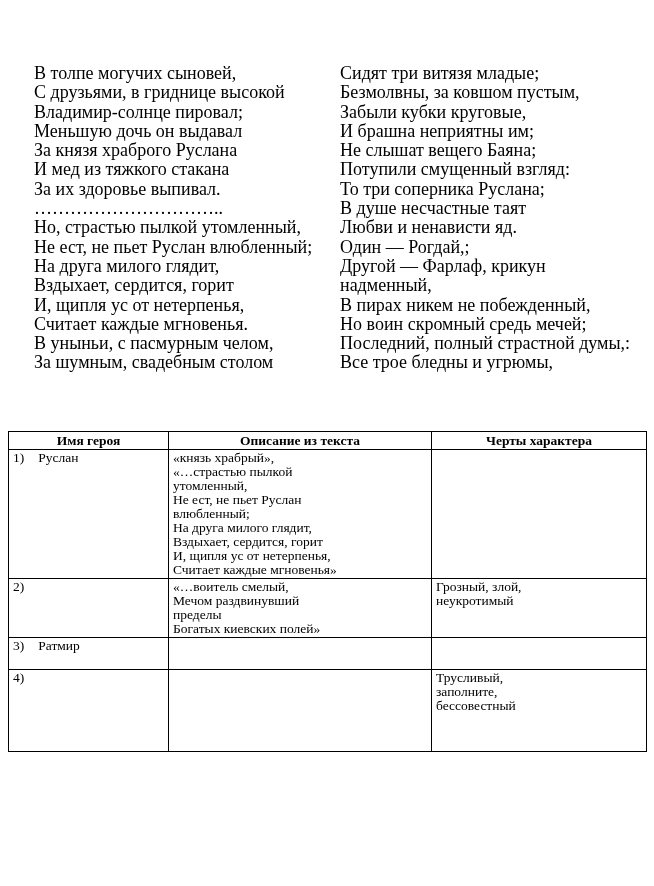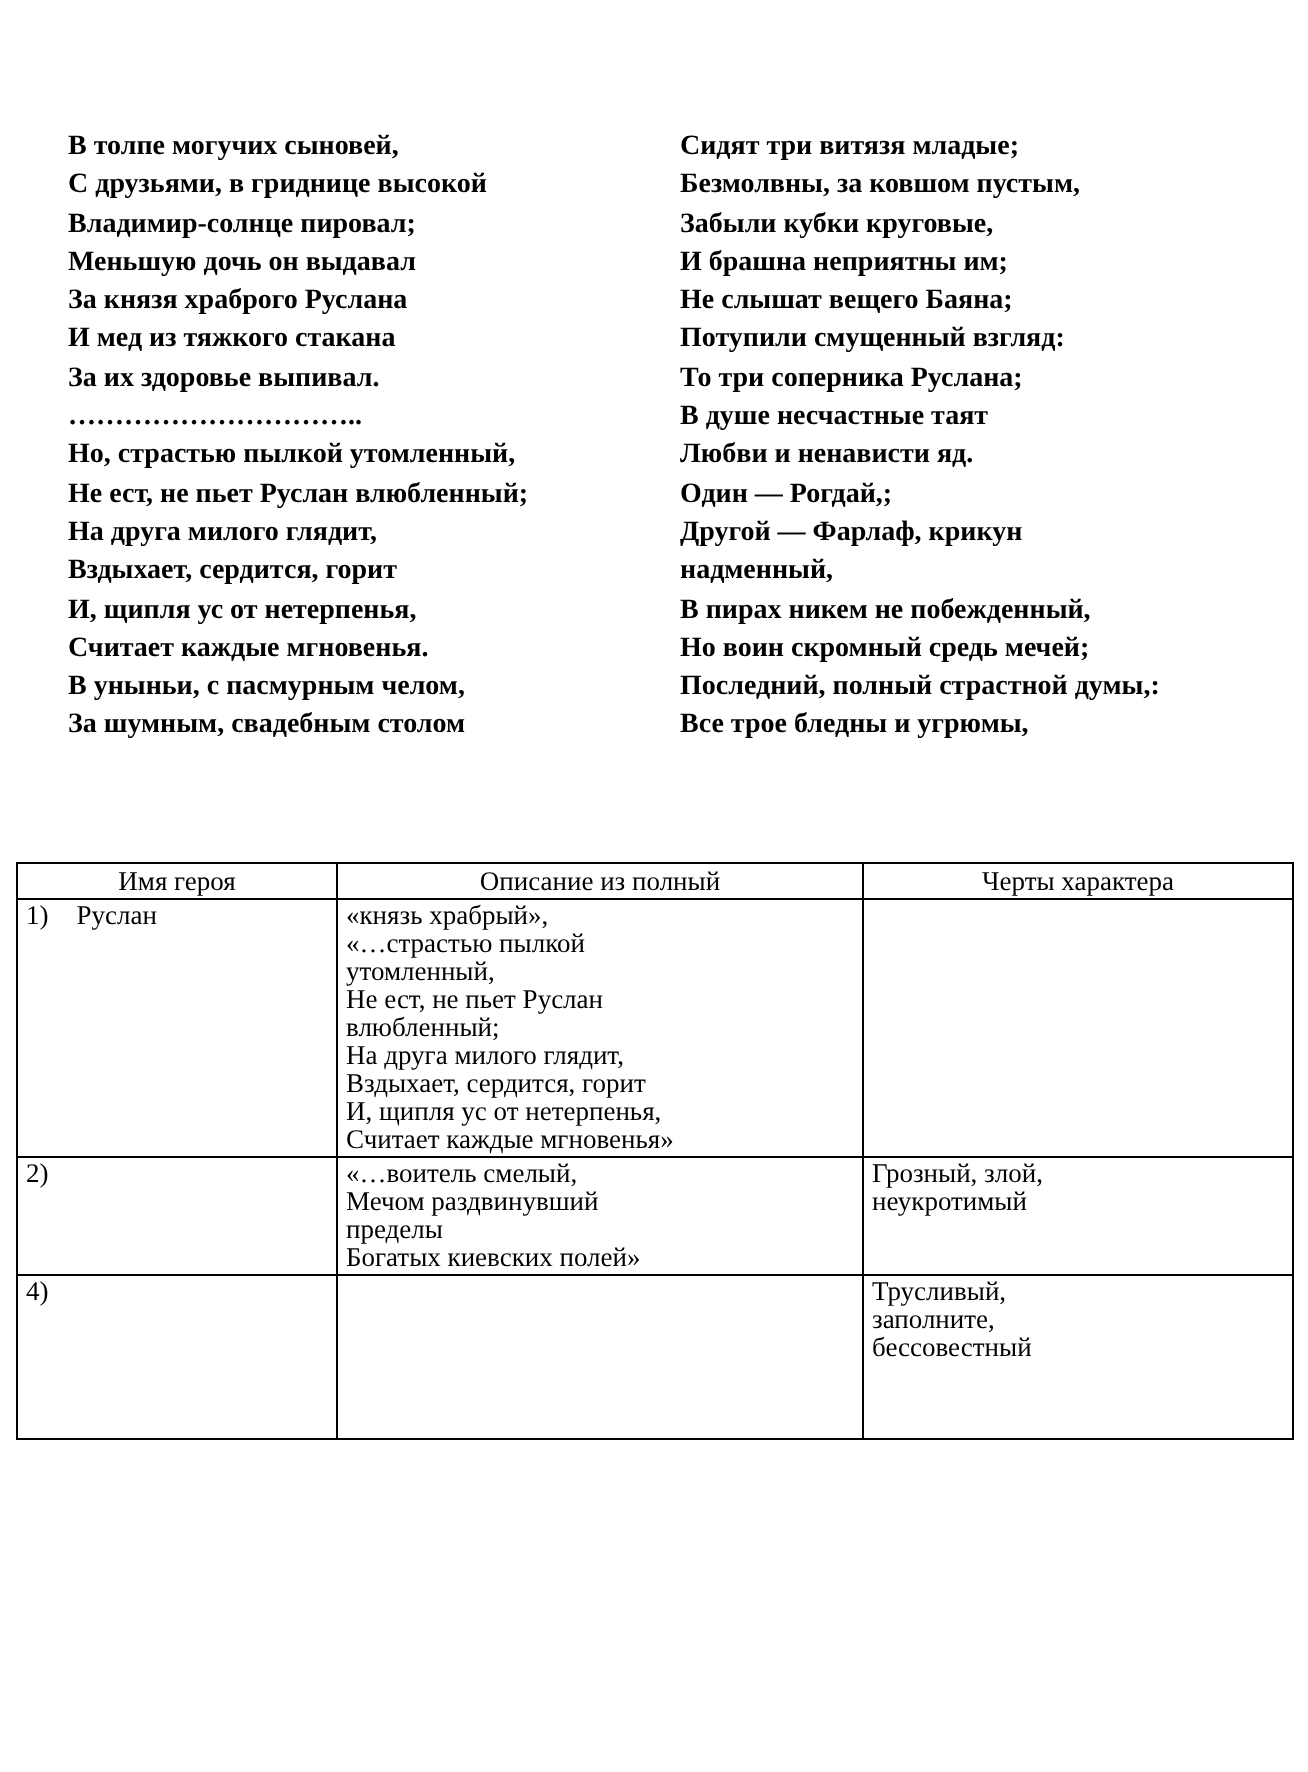--- a/index.html
+++ b/index.html
@@ -16,44 +16,43 @@
     font-size: 15px;
     font-weight: bold;
     font-style: italic;
     line-height: 1.3;
     max-width: 605px;
   }
 
   .poem { display: flex; margin-top: 42px; }
   .poem-col {
     white-space: pre-line;
-    font-size: 14px;
+    font-size: 18px;
     line-height: 19.3px;
-    font-weight: bold;
   }
   .poem-left { margin-left: 20px; width: 306px; }
   .poem-right-wrap { width: 300px; }
   .poem-final { margin-left: -15px; }
 
   .hero-table {
     border-collapse: collapse;
     margin: 58px 0 0 -6px;
     width: 638px;
     table-layout: fixed;
   }
   .hero-table col.c1 { width: 160px; }
   .hero-table col.c2 { width: 263px; }
   .hero-table col.c3 { width: 215px; }
   .hero-table th, .hero-table td {
     border: 1px solid #000;
     vertical-align: top;
     font-size: 13.5px;
   }
   .hero-table th {
-    font-weight: normal;
+    font-weight: bold;
     text-align: center;
     height: 17px;
     line-height: 15px;
     padding: 1px 2px;
   }
   .hero-table td {
     padding: 1px 4px;
     line-height: 14px;
     white-space: pre-line;
   }
@@ -109,21 +108,21 @@
 
   <table class="hero-table">
     <colgroup>
         <col class="c1">
         <col class="c2">
         <col class="c3">
       </colgroup>
     <thead>
       <tr>
         <th>Имя героя</th>
-        <th>Описание из полный</th>
+        <th>Описание из текста</th>
         <th>Черты характера</th>
       </tr>
     </thead>
     <tbody>
       <tr class="row-0">
         <td class="name-cell"><span class="row-num">1)</span><span class="hero-name">Руслан</span></td>
         <td class="desc-cell">«князь храбрый»,
 «…страстью пылкой
 утомленный,
 Не ест, не пьет Руслан
@@ -136,20 +135,25 @@
       </tr>
       <tr class="row-1">
         <td class="name-cell"><span class="row-num">2)</span><span class="hero-name"></span></td>
         <td class="desc-cell">«…воитель смелый,
 Мечом раздвинувший
 пределы
 Богатых киевских полей»</td>
         <td class="traits-cell">Грозный, злой,
 неукротимый</td>
       </tr>
+      <tr class="row-2">
+        <td class="name-cell"><span class="row-num">3)</span><span class="hero-name">Ратмир</span></td>
+        <td class="desc-cell"></td>
+        <td class="traits-cell"></td>
+      </tr>
       <tr class="row-3">
         <td class="name-cell"><span class="row-num">4)</span><span class="hero-name"></span></td>
         <td class="desc-cell"></td>
         <td class="traits-cell">Трусливый,
 заполните,
 бессовестный</td>
       </tr>
     </tbody>
   </table>
 

